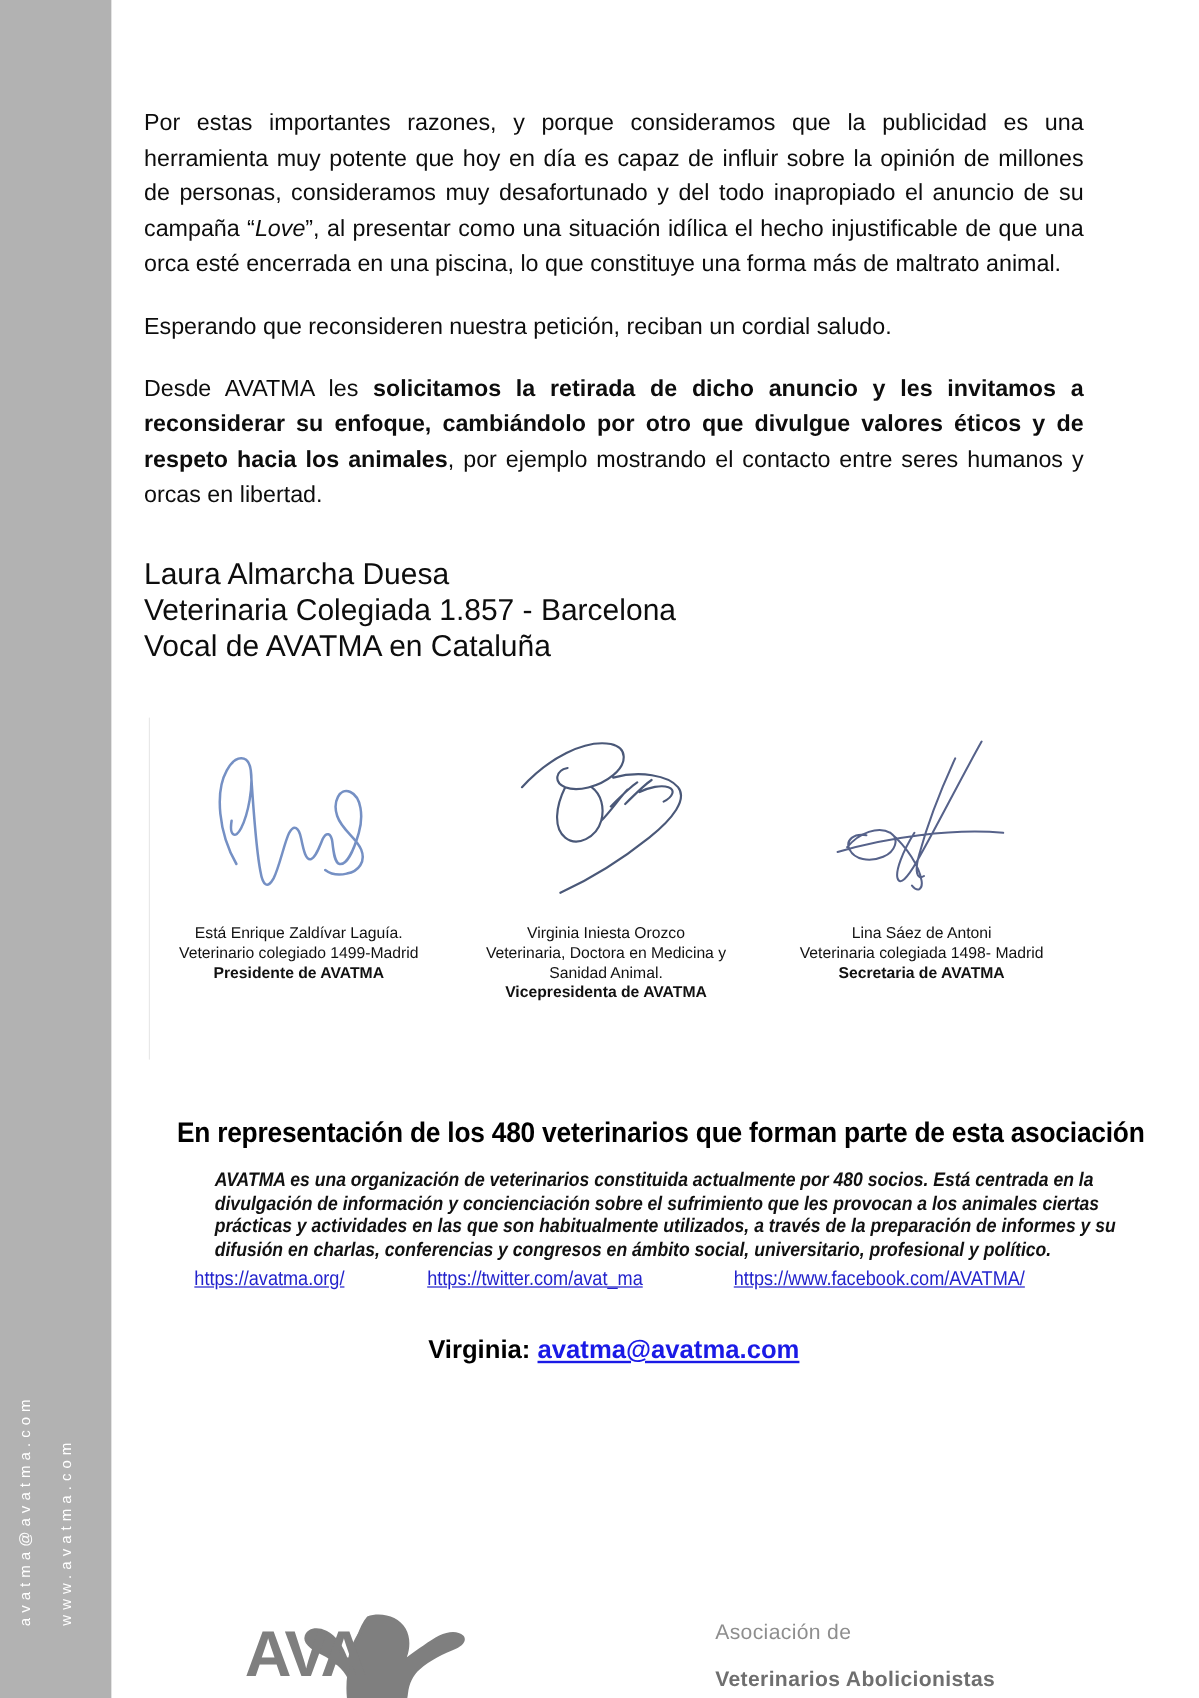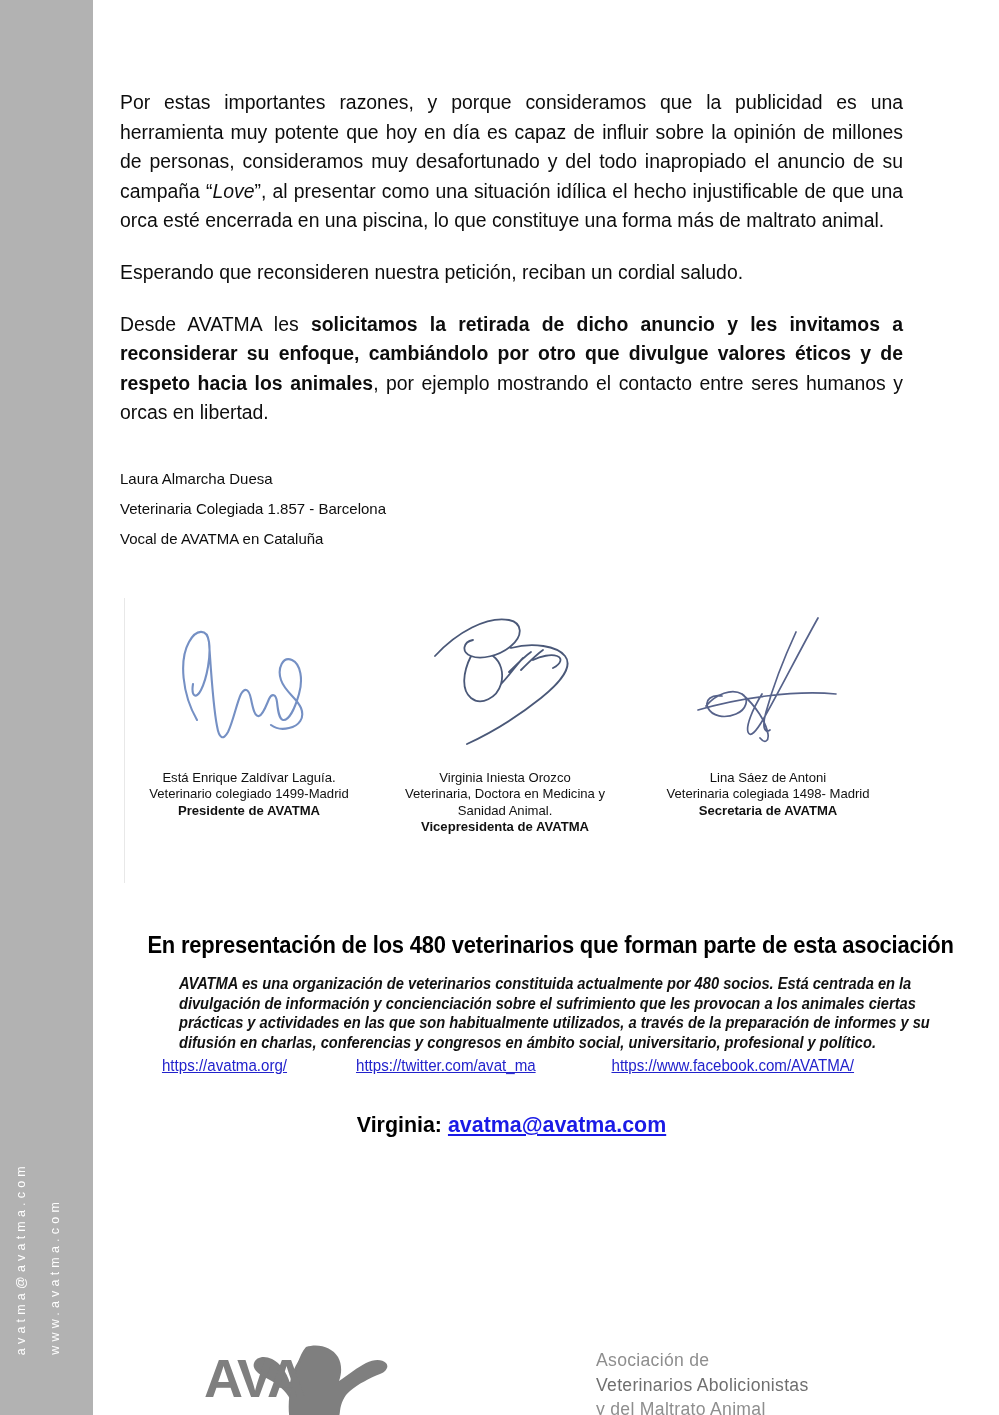--- a/index.html
+++ b/index.html
@@ -62,21 +62,21 @@
     margin: 0 0 22px 0;
     color: #0d0d0d;
   }
   .para.last { text-align: left; }
   .para b { font-weight: bold; }
   .para i { font-style: italic; }
 
   
   #signer-block {
     margin-top: 36px;
-    font-size: 15px;
+    font-size: 25px;
     line-height: 30px;
     color: #0d0d0d;
   }
   #signer-block div { white-space: nowrap; }
 
   
   #signatures {
     position: relative;
     margin-top: 44px;
     height: 270px;
@@ -194,21 +194,22 @@
     position: absolute;
     left: 503px;
     top: 15px;
     color: #8e8e8e;
     font-size: 17.6px;
     line-height: 24.5px;
     letter-spacing: 0.3px;
   }
   #footer-org .strong {
     color: #6f6f6f;
-    font-weight: normal;
+    font-weight: bold;
+    margin-top: 14px;
   }
 </style>
 </head>
 <body>
 
 <div id="side-bar">
   <div class="side-text" id="side-email">avatma@avatma.com</div>
   <div class="side-text" id="side-web">www.avatma.com</div>
 </div>
 

